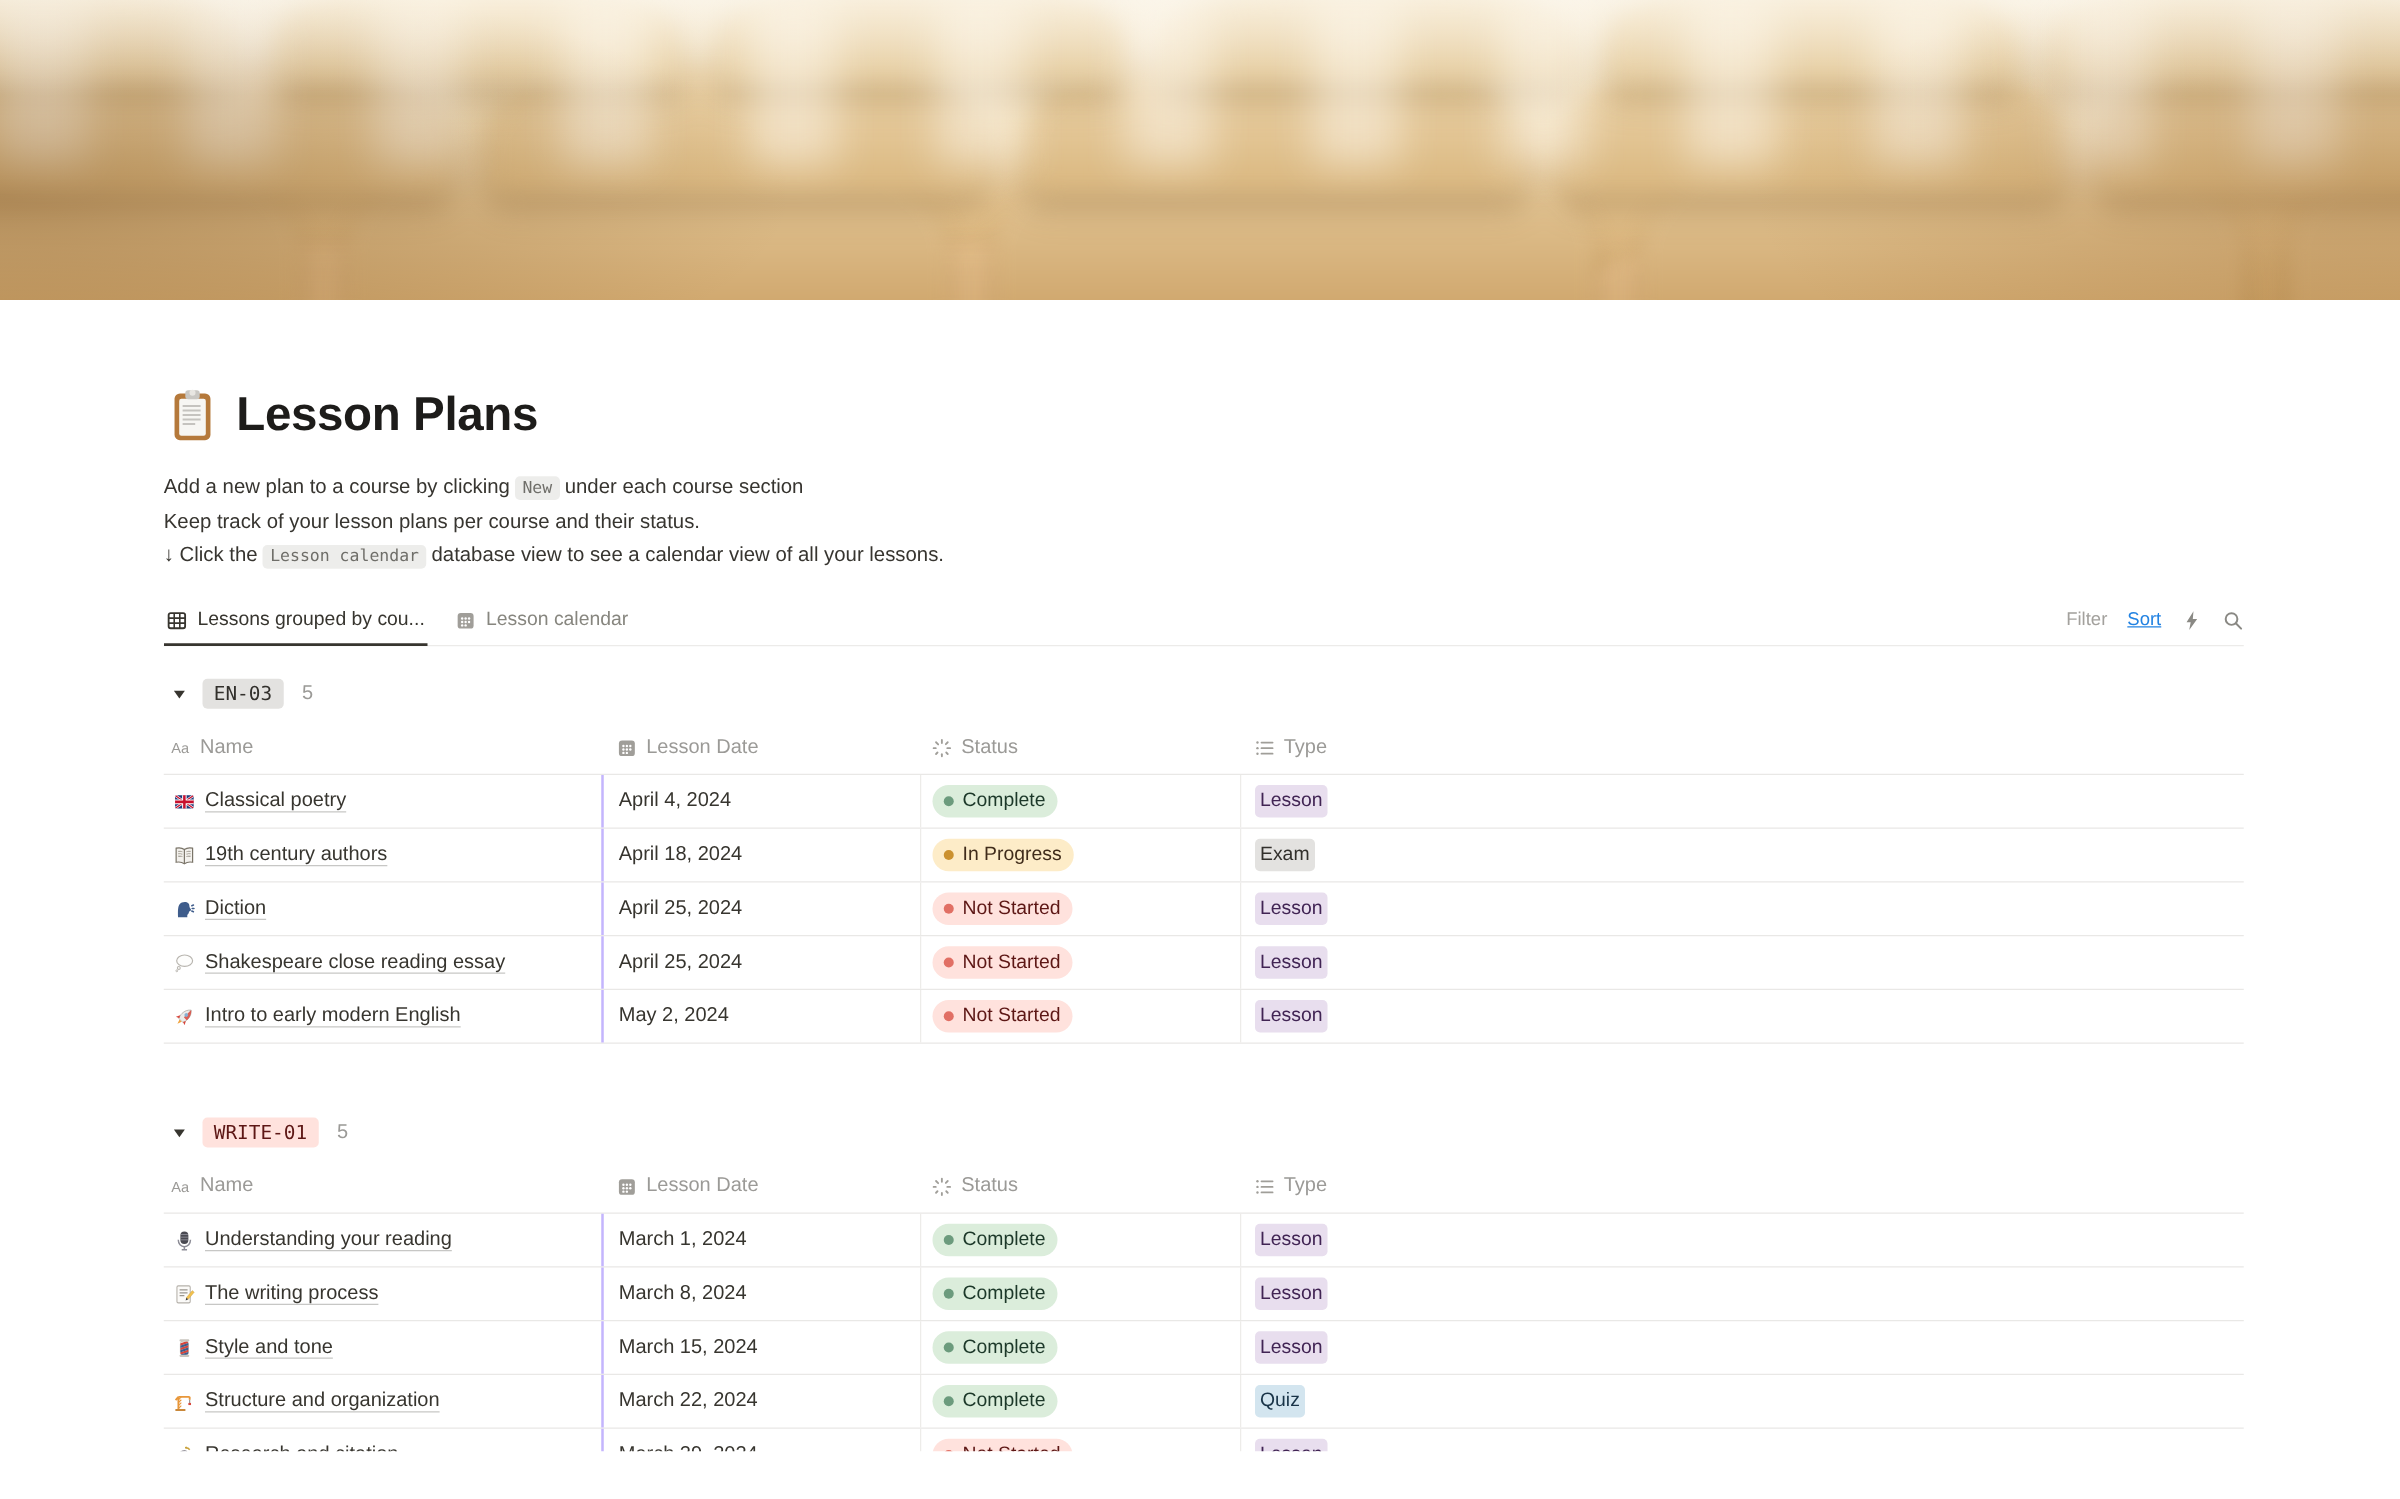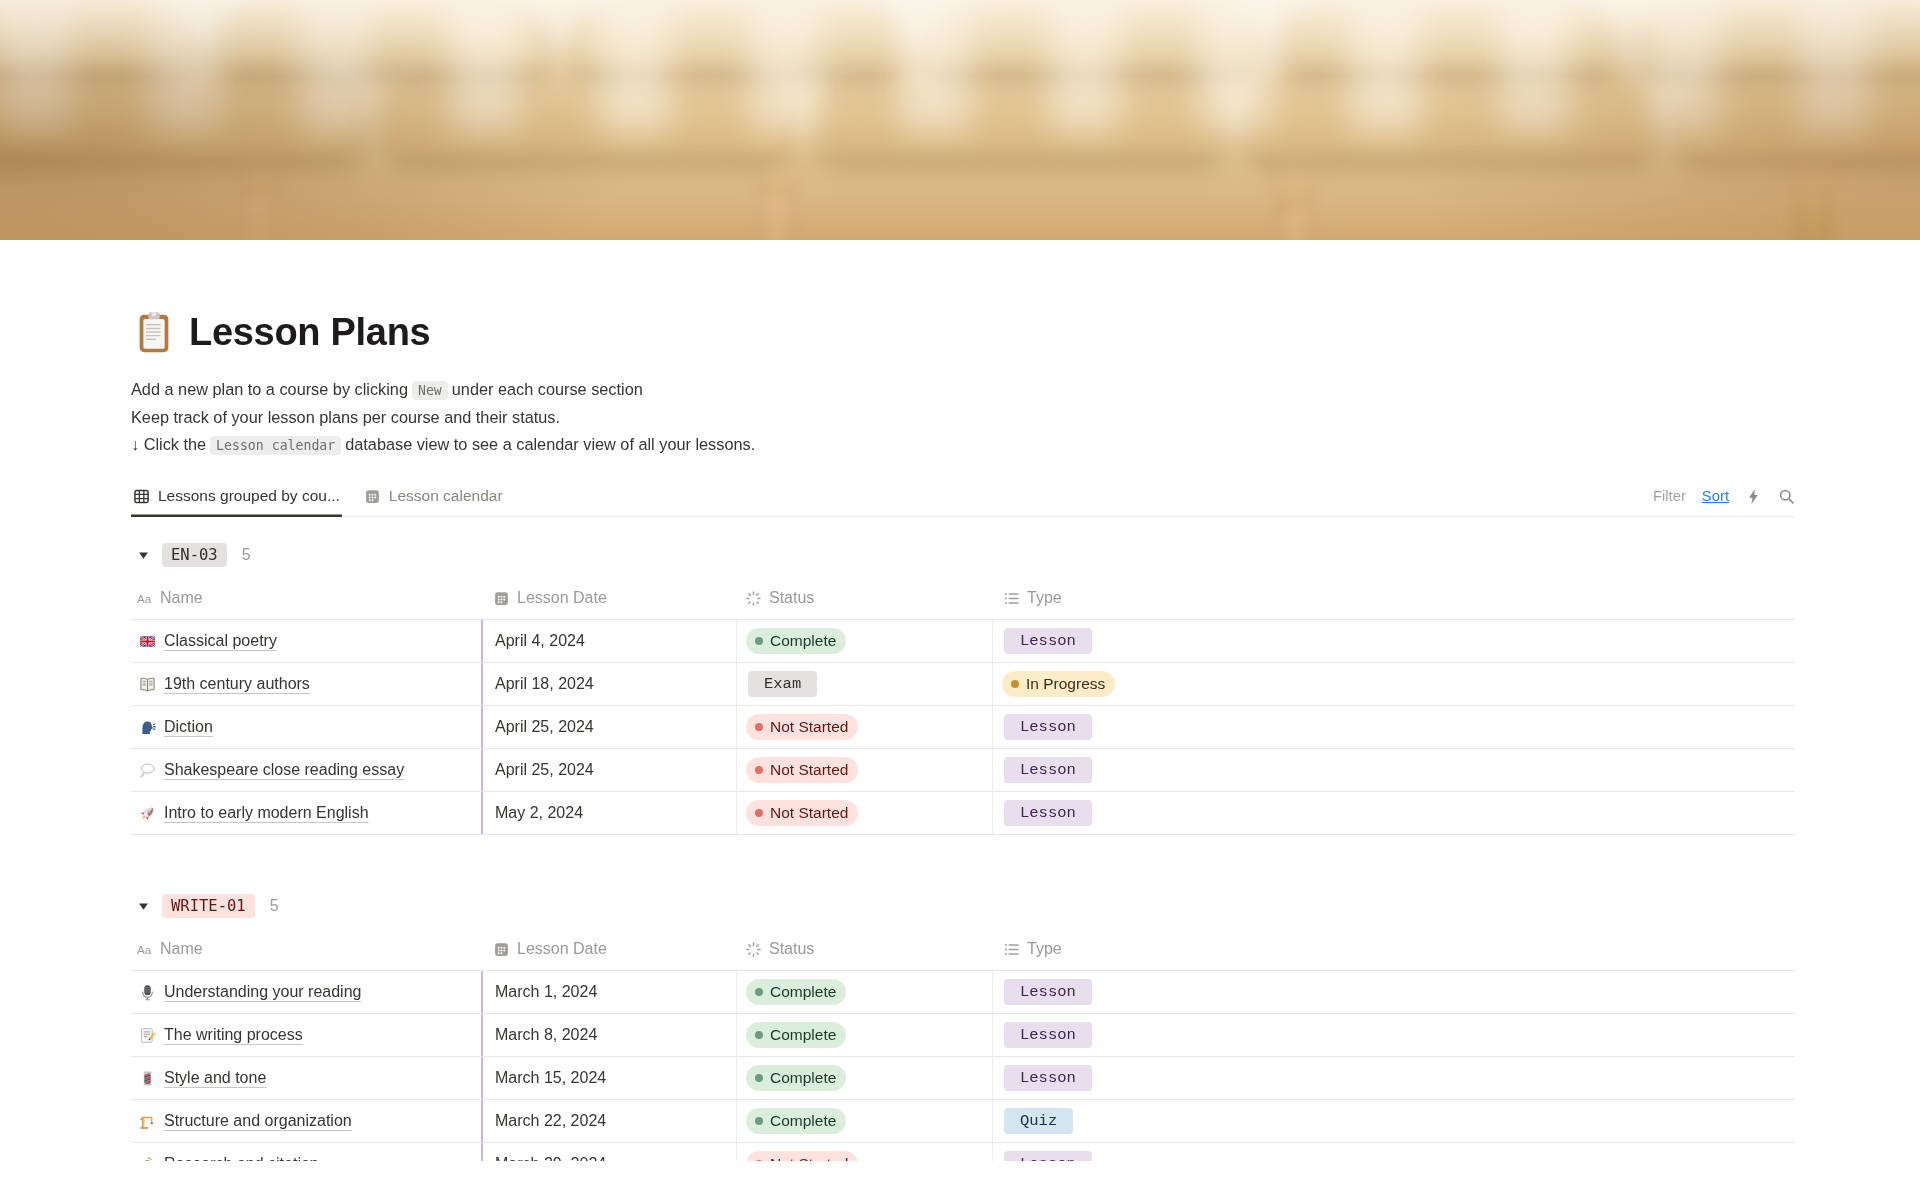--- a/index.html
+++ b/index.html
@@ -71,22 +71,22 @@
   .thead .icon svg { width:17px; height:17px; display:block; }
   .row-icon { width:18px; display:flex; justify-content:center; }
   .row-icon svg { width:17px; height:17px; display:block; }
   .name-link { font-size:16px; font-weight:500; color:#37352f; white-space:nowrap; cursor:pointer;
     text-decoration:underline; text-decoration-thickness:1px; text-underline-offset:3.5px;
     text-decoration-color:rgba(55,53,47,.28); }
   .date-text { font-size:16px; color:#37352f; }
   .pill-status { display:inline-flex; align-items:center; gap:7px; height:26px;
     padding:0 10px 0 9px; border-radius:13px; font-size:15.5px; white-space:nowrap; }
   .pill-status .dot { width:8px; height:8px; border-radius:50%; }
-  .pill-type { display:inline-flex; align-items:center; height:26px; padding:0 16px;
-    border-radius:4px; font-size:15.5px; white-space:nowrap;font-family:Liberation Mono, monospace; }
+  .pill-type { display:inline-flex; align-items:center; height:26px; padding:0 4px;
+    border-radius:4px; font-size:15.5px; white-space:nowrap; }
 
   .viewport-clip { position:absolute; left:0; top:1161px; width:100%; height:38px;
     background:#fff; z-index:5; }
 </style>
 </head>
 <body>
 
 <div id="app">
 
   <div class="cover" id="cover">
@@ -299,28 +299,28 @@
                     <g stroke="#b3ada3" stroke-width=".7">
                       <path d="M3.2 4.8c1.2-.2 2.4-.1 3.4.3M3.2 6.6c1.2-.2 2.4-.1 3.4.3M3.2 8.4c1.2-.2 2.4-.1 3.4.3M9.4 5.1c1-.4 2.2-.5 3.4-.3M9.4 6.9c1-.4 2.2-.5 3.4-.3M9.4 8.7c1-.4 2.2-.5 3.4-.3"></path>
                     </g>
                   </svg>
                 </span>
                 <span class="name-link">19th century authors</span>
               </div>
               <div class="cell c1">
                 <span class="date-text">April 18, 2024</span>
               </div>
-              <div class="cell c3">
-                <span class="pill-type" style="background: rgb(227, 226, 224); color: rgb(50, 48, 44);">Exam</span>
-              </div>
               <div class="cell c2">
                 <span class="pill-status" style="background: rgb(253, 236, 200); color: rgb(64, 44, 27);">
                   <span class="dot" style="background: rgb(203, 145, 47);"></span>
                   <span>In Progress</span>
                 </span>
+              </div>
+              <div class="cell c3">
+                <span class="pill-type" style="background: rgb(227, 226, 224); color: rgb(50, 48, 44);">Exam</span>
               </div>
             </div>
             <div class="trow">
               <div class="cell c0">
                 <span class="row-icon">
                   <svg viewBox="0 0 16 16">
                     <path d="M3.2 14c0-3.6-.4-7.6 1.2-9.8C5.8 2.2 9.4 1.8 11 3.4c1.2 1.2.4 2.4 1.3 3.7.5.7.9 1 .6 1.6-.2.5-.9.7-1.4 1-.2 1-.4 1.9-1.3 2.4V14z" fill="#3f5d8c"></path>
                     <g stroke="#3f5d8c" stroke-width="1.2" stroke-linecap="round" fill="none">
                       <path d="M13.6 5.2l1.2-.5M13.9 7.3h1.3M13.6 9.3l1.2.5"></path>
                     </g>

